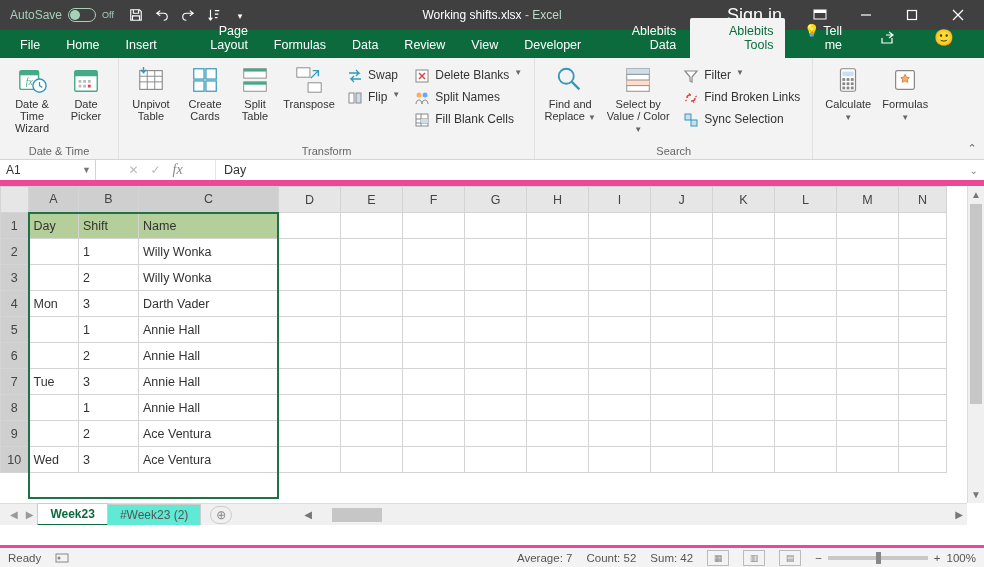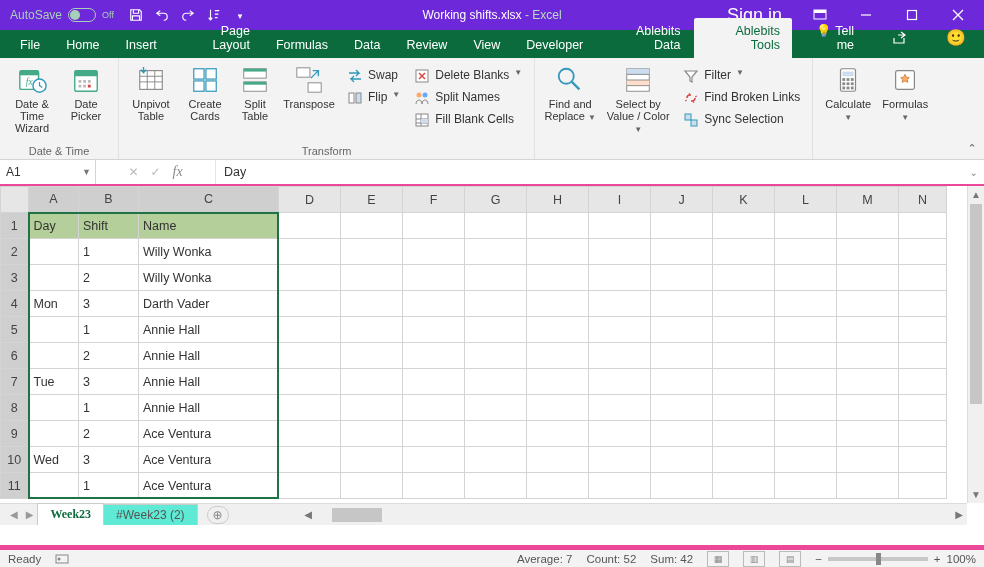--- a/index.html
+++ b/index.html
@@ -1,55 +1,55 @@
 <!DOCTYPE html>
 <html><head>
 <meta charset="utf-8">
 <style>
 * { margin: 0; padding: 0; box-sizing: border-box; }
 body { font-family: "Segoe UI", Arial, sans-serif; font-size: 12px; background: #fff; width: 984px; height: 567px; overflow: hidden; position: relative; color: #333; user-select: none; }
 
 
-.titlebar { height: 30px; background: #6d28d9; color: #fff; display: flex; align-items: center; padding: 0 4px; font-size: 12px; }
+.titlebar { height: 30px; background: #404040; color: #fff; display: flex; align-items: center; padding: 0 4px; font-size: 12px; }
 .titlebar .autosave { color: #a7d0ba; display: flex; align-items: center; gap: 6px; padding: 0 6px; }
 .toggle { width: 28px; height: 14px; border: 1px solid #a7d0ba; border-radius: 7px; position: relative; }
 .toggle::after { content: ""; position: absolute; width: 10px; height: 10px; border-radius: 50%; background: #a7d0ba; top: 1px; left: 1px; }
 .titlebar .qat { display: flex; align-items: center; gap: 6px; margin-left: 6px; }
 .qat .qicon { width: 20px; height: 20px; color: #fff; display: flex; align-items: center; justify-content: center; font-size: 13px; }
 .titlebar .filetitle { position: absolute; left: 50%; transform: translateX(-50%); color: #fff; }
 .titlebar .filetitle .suffix { color: #b8dcc7; }
 .titlebar .win { margin-left: auto; display: flex; align-items: center; gap: 2px; }
 .titlebar .win .w { width: 44px; height: 30px; display: flex; align-items: center; justify-content: center; color: #fff; font-size: 13px; }
 .titlebar .signin { padding: 0 14px; font-size: 18px; }
 
 
 .tabs { height: 28px; background: #0c6b3d; display: flex; align-items: flex-end; padding-left: 8px; gap: 2px; }
 .tab { padding: 6px 12px; color: #fff; font-size: 12.5px; cursor: pointer; text-align: right; }
 .tab.active { background: #f3f3f3; color: #0c6b3d; font-weight: 400; border-radius: 2px 2px 0 0; margin-top: 8px; }
-.tabs .right { margin-left: auto; display: flex; align-items: center; gap: 18px; padding-right: 8px; }
+.tabs .right { margin-left: auto; display: flex; align-items: center; gap: 18px; padding-right: 20px; }
 .tabs .right .tab { padding: 6px 10px; }
 .tabs .smiley { font-size: 16px; }
 
 
 .ribbon { height: 102px; background: #f3f3f3; border-bottom: 1px solid #d4d4d4; display: flex; }
 .group { border-right: 1px solid #e1e1e1; padding: 4px 8px 2px; display: flex; flex-direction: column; }
 .group .groupbody { flex: 1; display: flex; align-items: flex-start; gap: 6px; }
 .group .grouplabel { text-align: center; font-size: 11px; color: #666; padding-top: 2px; }
 .bigbtn { width: 48px; display: flex; flex-direction: column; align-items: center; gap: 2px; font-size: 11px; text-align: center; line-height: 1.1; cursor: pointer; padding-top: 2px; }
 .bigbtn .bicon { width: 32px; height: 32px; display: flex; align-items: center; justify-content: center; }
 .bigbtn .blabel { min-height: 26px; }
 .stack { display: flex; flex-direction: column; gap: 2px; padding-top: 4px; }
 .smallbtn { display: flex; align-items: flex-start; gap: 5px; font-size: 12px; padding: 2px 4px; cursor: pointer; white-space: nowrap; }
 .smallbtn .sicon { width: 16px; height: 16px; display: inline-flex; align-items: center; justify-content: center; }
 .ribcollapse { margin-left: auto; width: 24px; display: flex; align-items: flex-end; justify-content: center; padding-bottom: 4px; color: #666; font-size: 11px; }
 
 svg { display: block; }
 
 
-.formulabar { height: 26px; border-bottom: 2px solid #ec4899; display: flex; align-items: stretch; background: #fff; text-align: right; }
+.formulabar { height: 26px; border-bottom: 6px solid #ec4899; display: flex; align-items: stretch; background: #fff; text-align: right; }
 .namebox { width: 96px; border-right: 1px solid #d4d4d4; display: flex; align-items: center; padding: 0 6px; font-size: 12px; position: relative; }
 .namebox .dd { position: absolute; right: 4px; color: #777; font-size: 9px; }
 .fxbtns { width: 120px; display: flex; align-items: center; justify-content: center; gap: 12px; color: #bbb; border-right: 1px solid #e6e6e6; }
 .fxbtns .fx { font-style: italic; color: #888; font-family: "Times New Roman", serif; font-size: 14px; }
 .formulainput { flex: 1; display: flex; align-items: center; padding: 0 8px; font-size: 12.5px; position: relative; }
 .formulainput .expand { position: absolute; right: 6px; color: #888; font-size: 10px; }
 
 
 .gridwrap { position: absolute; top: 186px; left: 0; right: 0; bottom: 42px; background: #fff; display: flex; flex-direction: column; }
 .grid { flex: 1; overflow: hidden; position: relative; }
@@ -68,25 +68,25 @@
 .scrollbar-v .arr { position: absolute; left: 0; right: 0; height: 17px; text-align: center; color: #777; font-size: 10px; line-height: 17px; }
 .scrollbar-h { position: absolute; bottom: 0; left: 300px; right: 17px; height: 22px; background: #f0f0f0; border-top: 1px solid #dcdcdc; display: flex; align-items: center; }
 .scrollbar-h .track { flex: 1; position: relative; height: 14px; margin: 0 16px; }
 .scrollbar-h .thumb { position: absolute; top: 0; bottom: 0; left: 0; width: 50px; background: #c6c6c6; }
 .scrollbar-h .arr { width: 16px; text-align: center; color: #777; font-size: 10px; }
 
 
 .sheettabs { position: absolute; bottom: 0; left: 0; height: 22px; width: 300px; background: #f0f0f0; border-top: 1px solid #dcdcdc; display: flex; align-items: center; padding-left: 6px; gap: 0; font-size: 12px; }
 .sheettabs .navarr { color: #999; padding: 0 4px; font-size: 10px; }
 .sheettab { padding: 3px 12px; border: 1px solid #ccc; border-bottom: none; background: #5eead4; color: #555; margin-right: -1px; }
-.sheettab.active { background: #fff; color: #0c6b3d; font-weight: bold; border-bottom: 2px solid #0c6b3d; position: relative; z-index: 1; font-family: Liberation Serif, serif; }
+.sheettab.active { background: #fff; color: #0c6b3d; font-weight: bold; border-bottom: 2px solid #0c6b3d; position: relative; z-index: 1; }
 .sheettabs .addsheet { width: 22px; height: 18px; border: 1px solid #ccc; border-radius: 9px; margin-left: 10px; display: flex; align-items: center; justify-content: center; color: #888; font-size: 12px; }
 
 
-.statusbar { position: absolute; bottom: 0; left: 0; right: 0; height: 22px; background: #f3f3f3; border-top: 5px solid #ec4899; display: flex; align-items: center; font-size: 11.5px; color: #555; padding: 0 8px; gap: 14px; justify-content: flex-end; }
+.statusbar { position: absolute; bottom: 0; left: 0; right: 0; height: 22px; background: #f3f3f3; border-top: 3px solid #ec4899; display: flex; align-items: center; font-size: 11.5px; color: #555; padding: 0 8px; gap: 14px; justify-content: flex-end; }
 .statusbar .sp { flex: 1; }
 .statusbar .viewbtn { width: 22px; height: 16px; border: 1px solid #bbb; display: flex; align-items: center; justify-content: center; font-size: 9px; color: #888; }
 .statusbar .zoom { display: flex; align-items: center; gap: 6px; }
 .statusbar .zoom .ztrack { width: 100px; height: 4px; background: #c8c8c8; position: relative; }
 .statusbar .zoom .zthumb { position: absolute; top: -4px; left: 48px; width: 5px; height: 12px; background: #888; }
 </style>
 </head>
 <body>
 
 <div class="titlebar">
@@ -352,20 +352,21 @@
             <span class="sicon">
               <svg width="16" height="16" viewBox="0 0 16 16">
                 <rect x="2" y="2" width="6" height="6" fill="#cde" stroke="#39b"></rect>
                 <rect x="8" y="8" width="6" height="6" fill="#cde" stroke="#39b"></rect>
               </svg>
             </span>
             <span>Sync Selection</span>
           </div>
       </div>
     </div>
+    <div class="grouplabel">Search</div>
   </div>
 
   <div class="group" style="border-right:none">
     <div class="groupbody">
       <div class="bigbtn" style="width:54px">
         <span class="bicon">
             <svg width="30" height="30" viewBox="0 0 32 32">
               <rect x="8" y="4" width="16" height="24" rx="2" fill="#fff" stroke="#888" stroke-width="1.3"></rect>
               <rect x="10" y="7" width="12" height="5" fill="#cde"></rect>
               <g fill="#888">
@@ -586,37 +587,20 @@
             <td></td>
             <td></td>
             <td></td>
             <td></td>
             <td></td>
           </tr>
           <tr>
             <th class="rowh selrow">10</th>
             <td class="sel">Wed</td>
             <td class="sel ccenter">3</td>
-            <td class="sel">Ace Ventura</td>
-            <td></td>
-            <td></td>
-            <td></td>
-            <td></td>
-            <td></td>
-            <td></td>
-            <td></td>
-            <td></td>
-            <td></td>
-            <td></td>
-            <td></td>
-          </tr>
-          <tr>
-            <th class="rowh selrow">11</th>
-            <td class="sel"></td>
-            <td class="sel ccenter">1</td>
             <td class="sel">Ace Ventura</td>
             <td></td>
             <td></td>
             <td></td>
             <td></td>
             <td></td>
             <td></td>
             <td></td>
             <td></td>
             <td></td>

